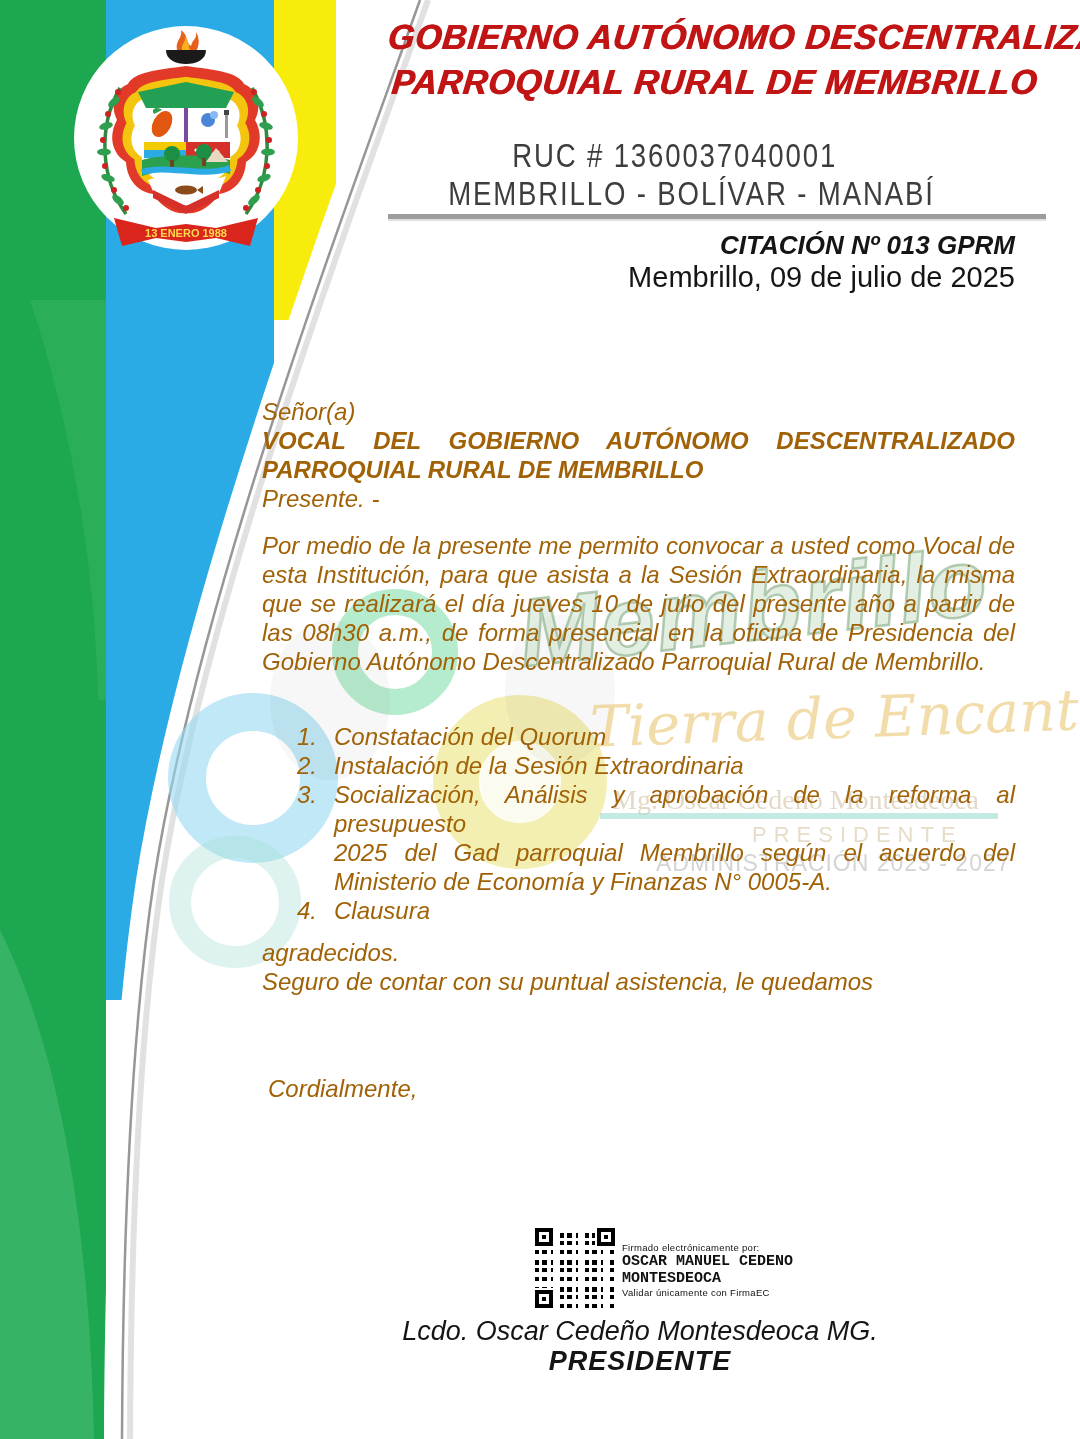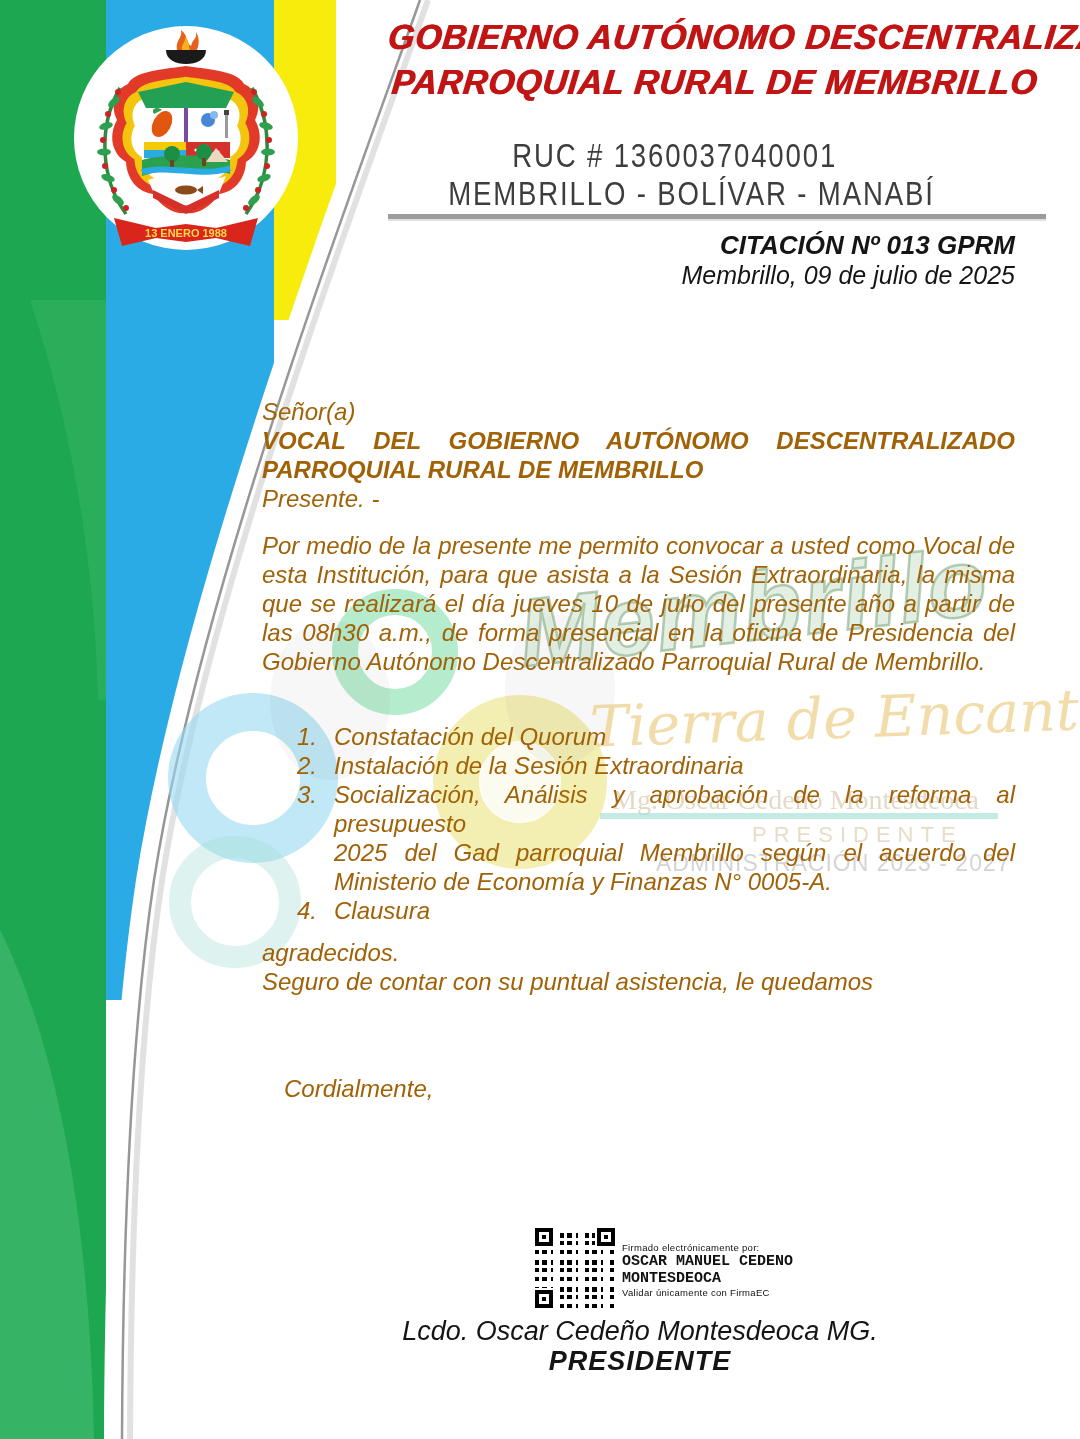--- a/index.html
+++ b/index.html
@@ -17,36 +17,36 @@
   .org-title{left:372px;top:14px;width:690px;text-align:center;
              color:#c11414;font-weight:bold;font-style:italic;font-size:35px;line-height:45px;
              letter-spacing:1px;transform:skewX(-6deg) scaleX(.96);transform-origin:center;}
   .org-title .tline{white-space:nowrap;text-shadow:1px 0 0 #c11414;}
   .ruc{left:380px;top:139px;width:590px;text-align:center;color:#3d3d3d;font-size:30px;white-space:nowrap;}
   .loc{left:396px;top:177px;width:590px;text-align:center;color:#3d3d3d;font-size:30px;white-space:nowrap;}
   .deco{display:inline-block;transform:scale(.92,1.12);letter-spacing:2px;}
   .rule{left:388px;top:214px;width:658px;height:5px;background:#9c9c9c;border-bottom:2px solid #e0e0e0;}
 
   .citacion{right:65px;top:230px;font-size:26px;font-weight:bold;font-style:italic;white-space:nowrap;}
-  .dateline{right:65px;top:261px;font-size:25px;font-style:italic;white-space:nowrap;margin-left:16px;}
+  .dateline{right:65px;top:261px;font-size:29px;white-space:nowrap;margin-left:16px;}
 
   
   .btxt{font-style:italic;font-size:24px;line-height:29px;color:#a16207;}
   .b{font-weight:bold;}
   .jlines > div{text-align:justify;text-align-last:justify;}
   .jlines > div:last-child{text-align-last:left;}
 
   .recipient{left:262px;top:397px;width:753px;}
   .para1{left:262px;top:531px;width:753px;}
   .agenda{left:297px;top:722px;width:718px;}
   .agenda-row{display:flex;}
   .agenda-num{width:37px;flex:none;}
   .agenda-text{flex:1;}
   .closing{left:262px;top:938px;width:753px;}
-  .cordial{left:284px;top:1074px;font-style:italic;}
+  .cordial{left:268px;top:1074px;font-style:italic;}
 
   
   .esign{left:535px;top:1228px;display:flex;gap:7px;align-items:flex-start;}
   .qr{width:80px;height:80px;flex:none;position:relative;background:
       repeating-linear-gradient(90deg,#000 0 4px,#fff 4px 7px,#000 7px 12px,#fff 12px 16px,#000 16px 18px,#fff 18px 25px),
       repeating-linear-gradient(0deg,#000 0 4px,#fff 4px 9px,#000 9px 13px,#fff 13px 16px,#000 16px 21px,#fff 21px 27px);
       background-blend-mode:screen;outline:3px solid #fff;}
   .finder{position:absolute;width:18px;height:18px;border:4px solid #000;background:#fff;
           box-shadow:0 0 0 2px #fff;box-sizing:border-box;}
   .finder::after{content:"";position:absolute;left:3px;top:3px;width:4px;height:4px;background:#000;}

